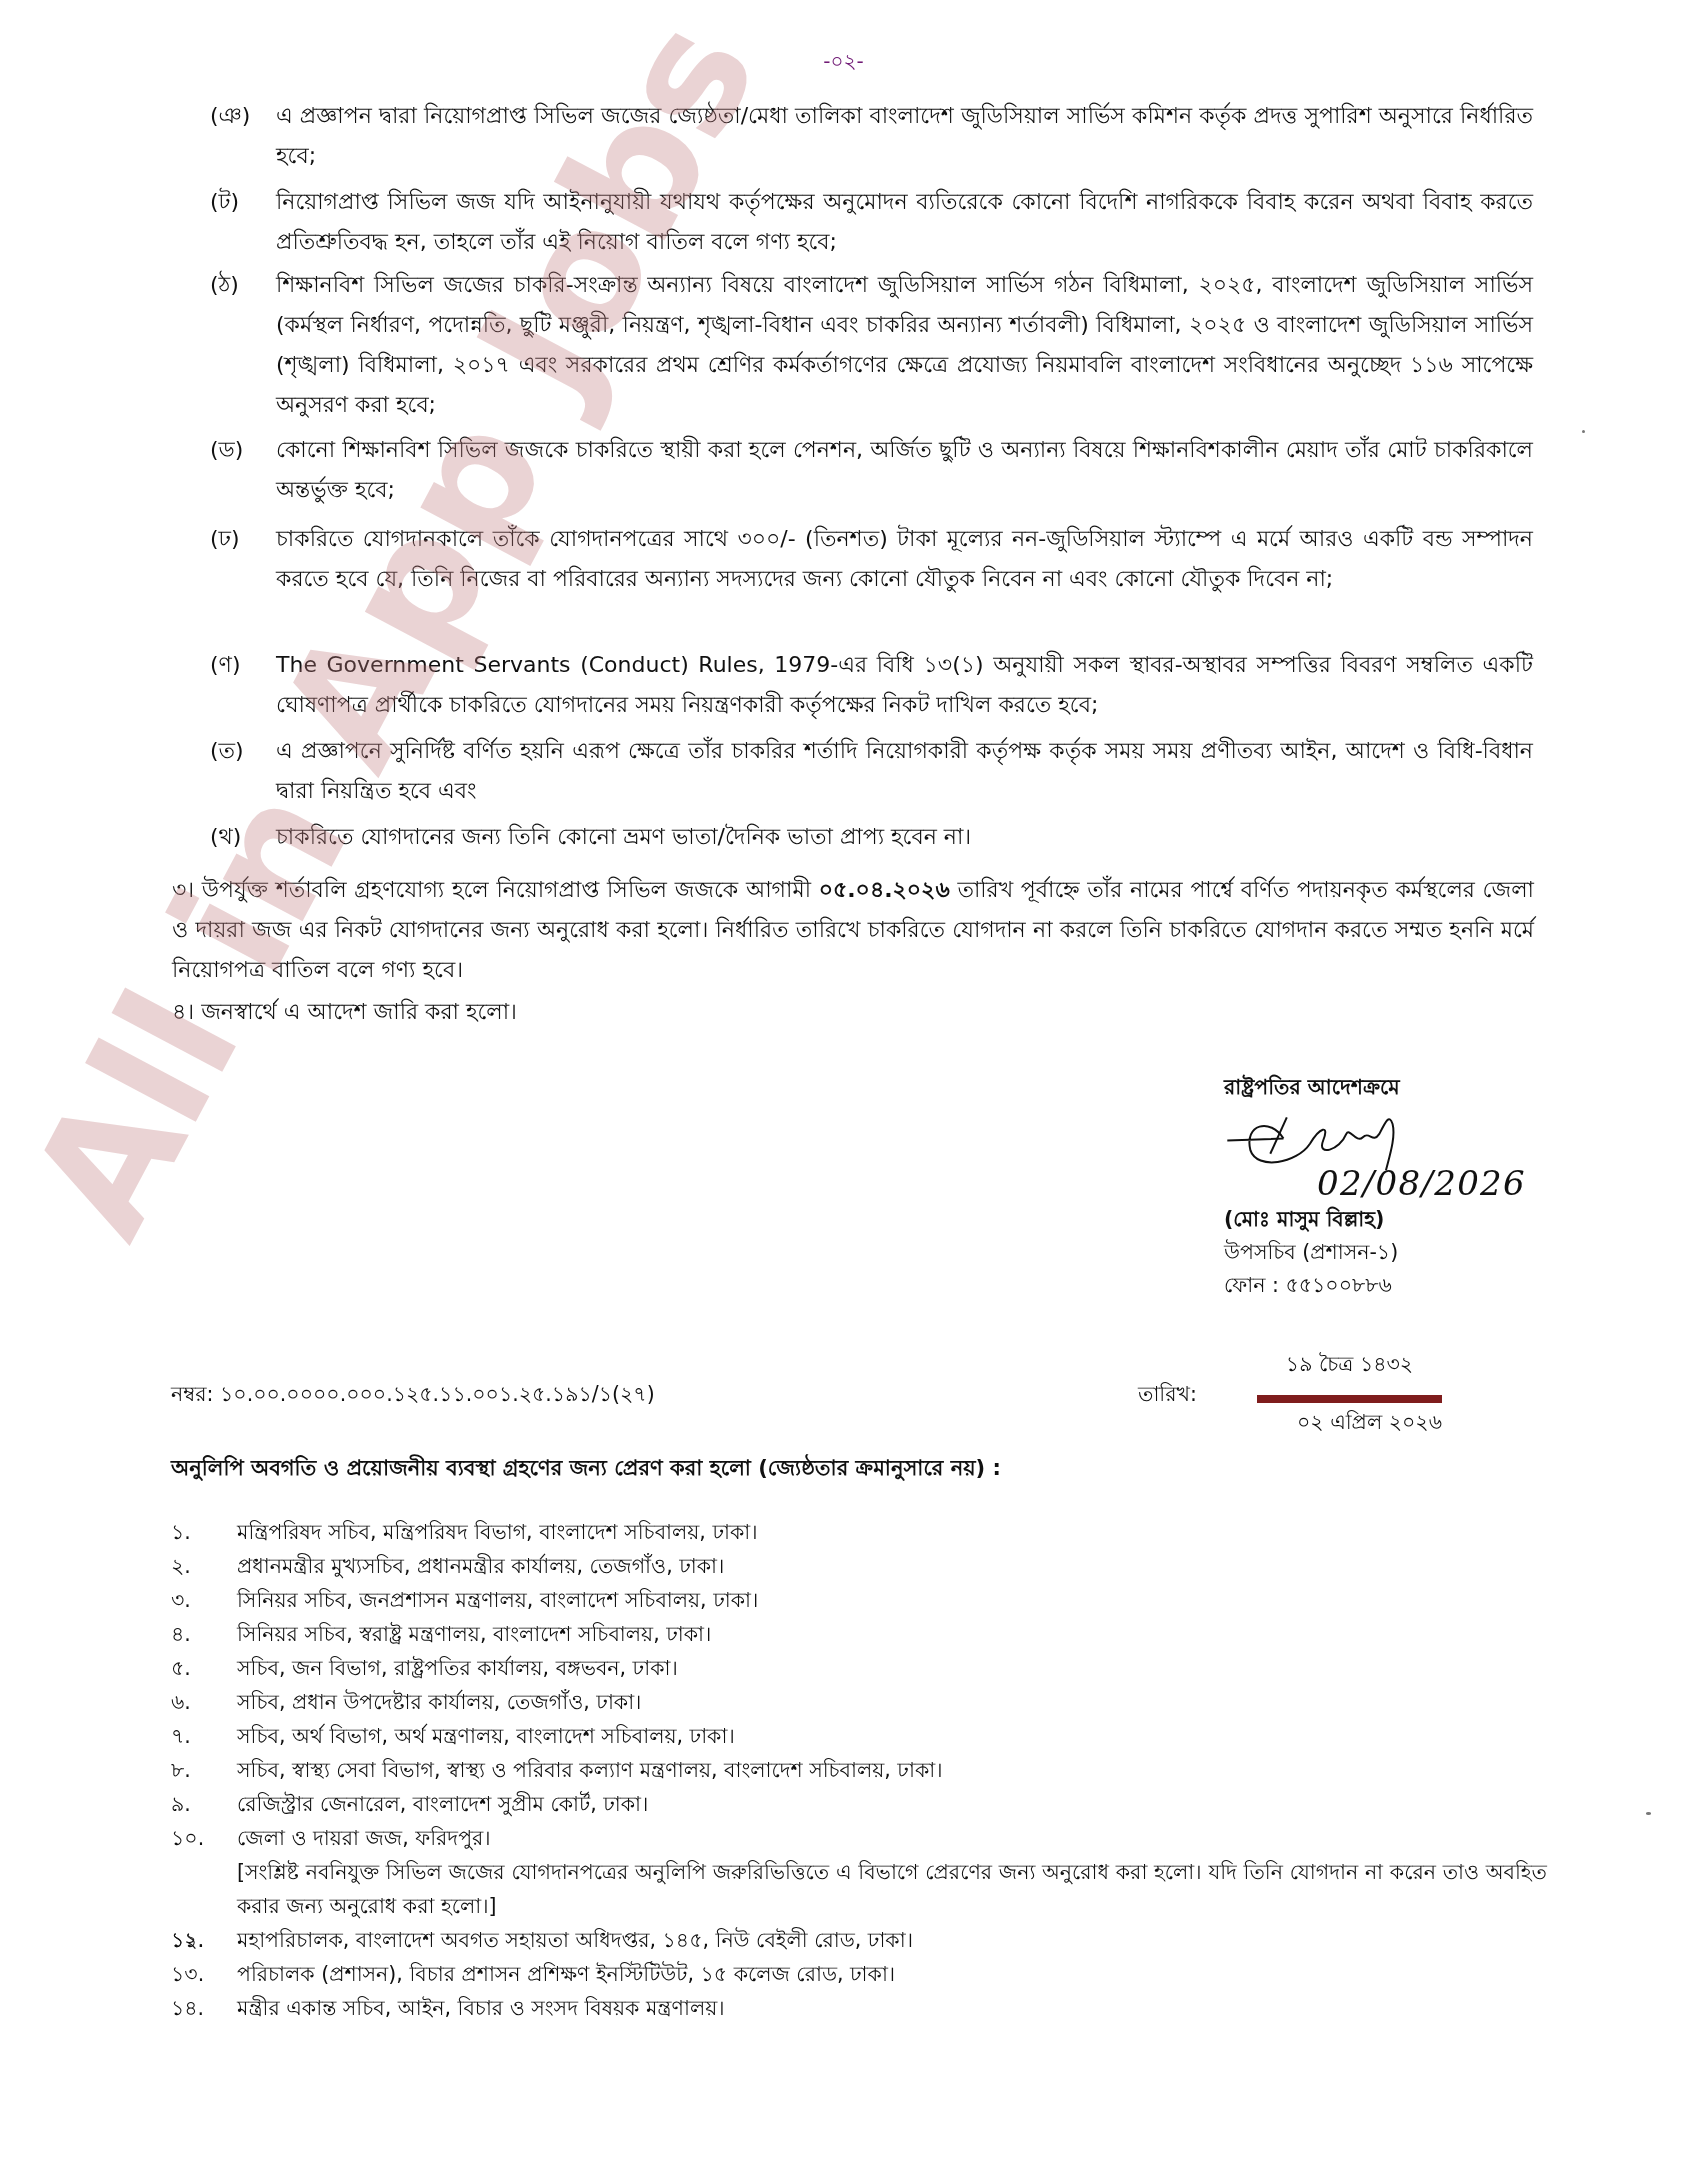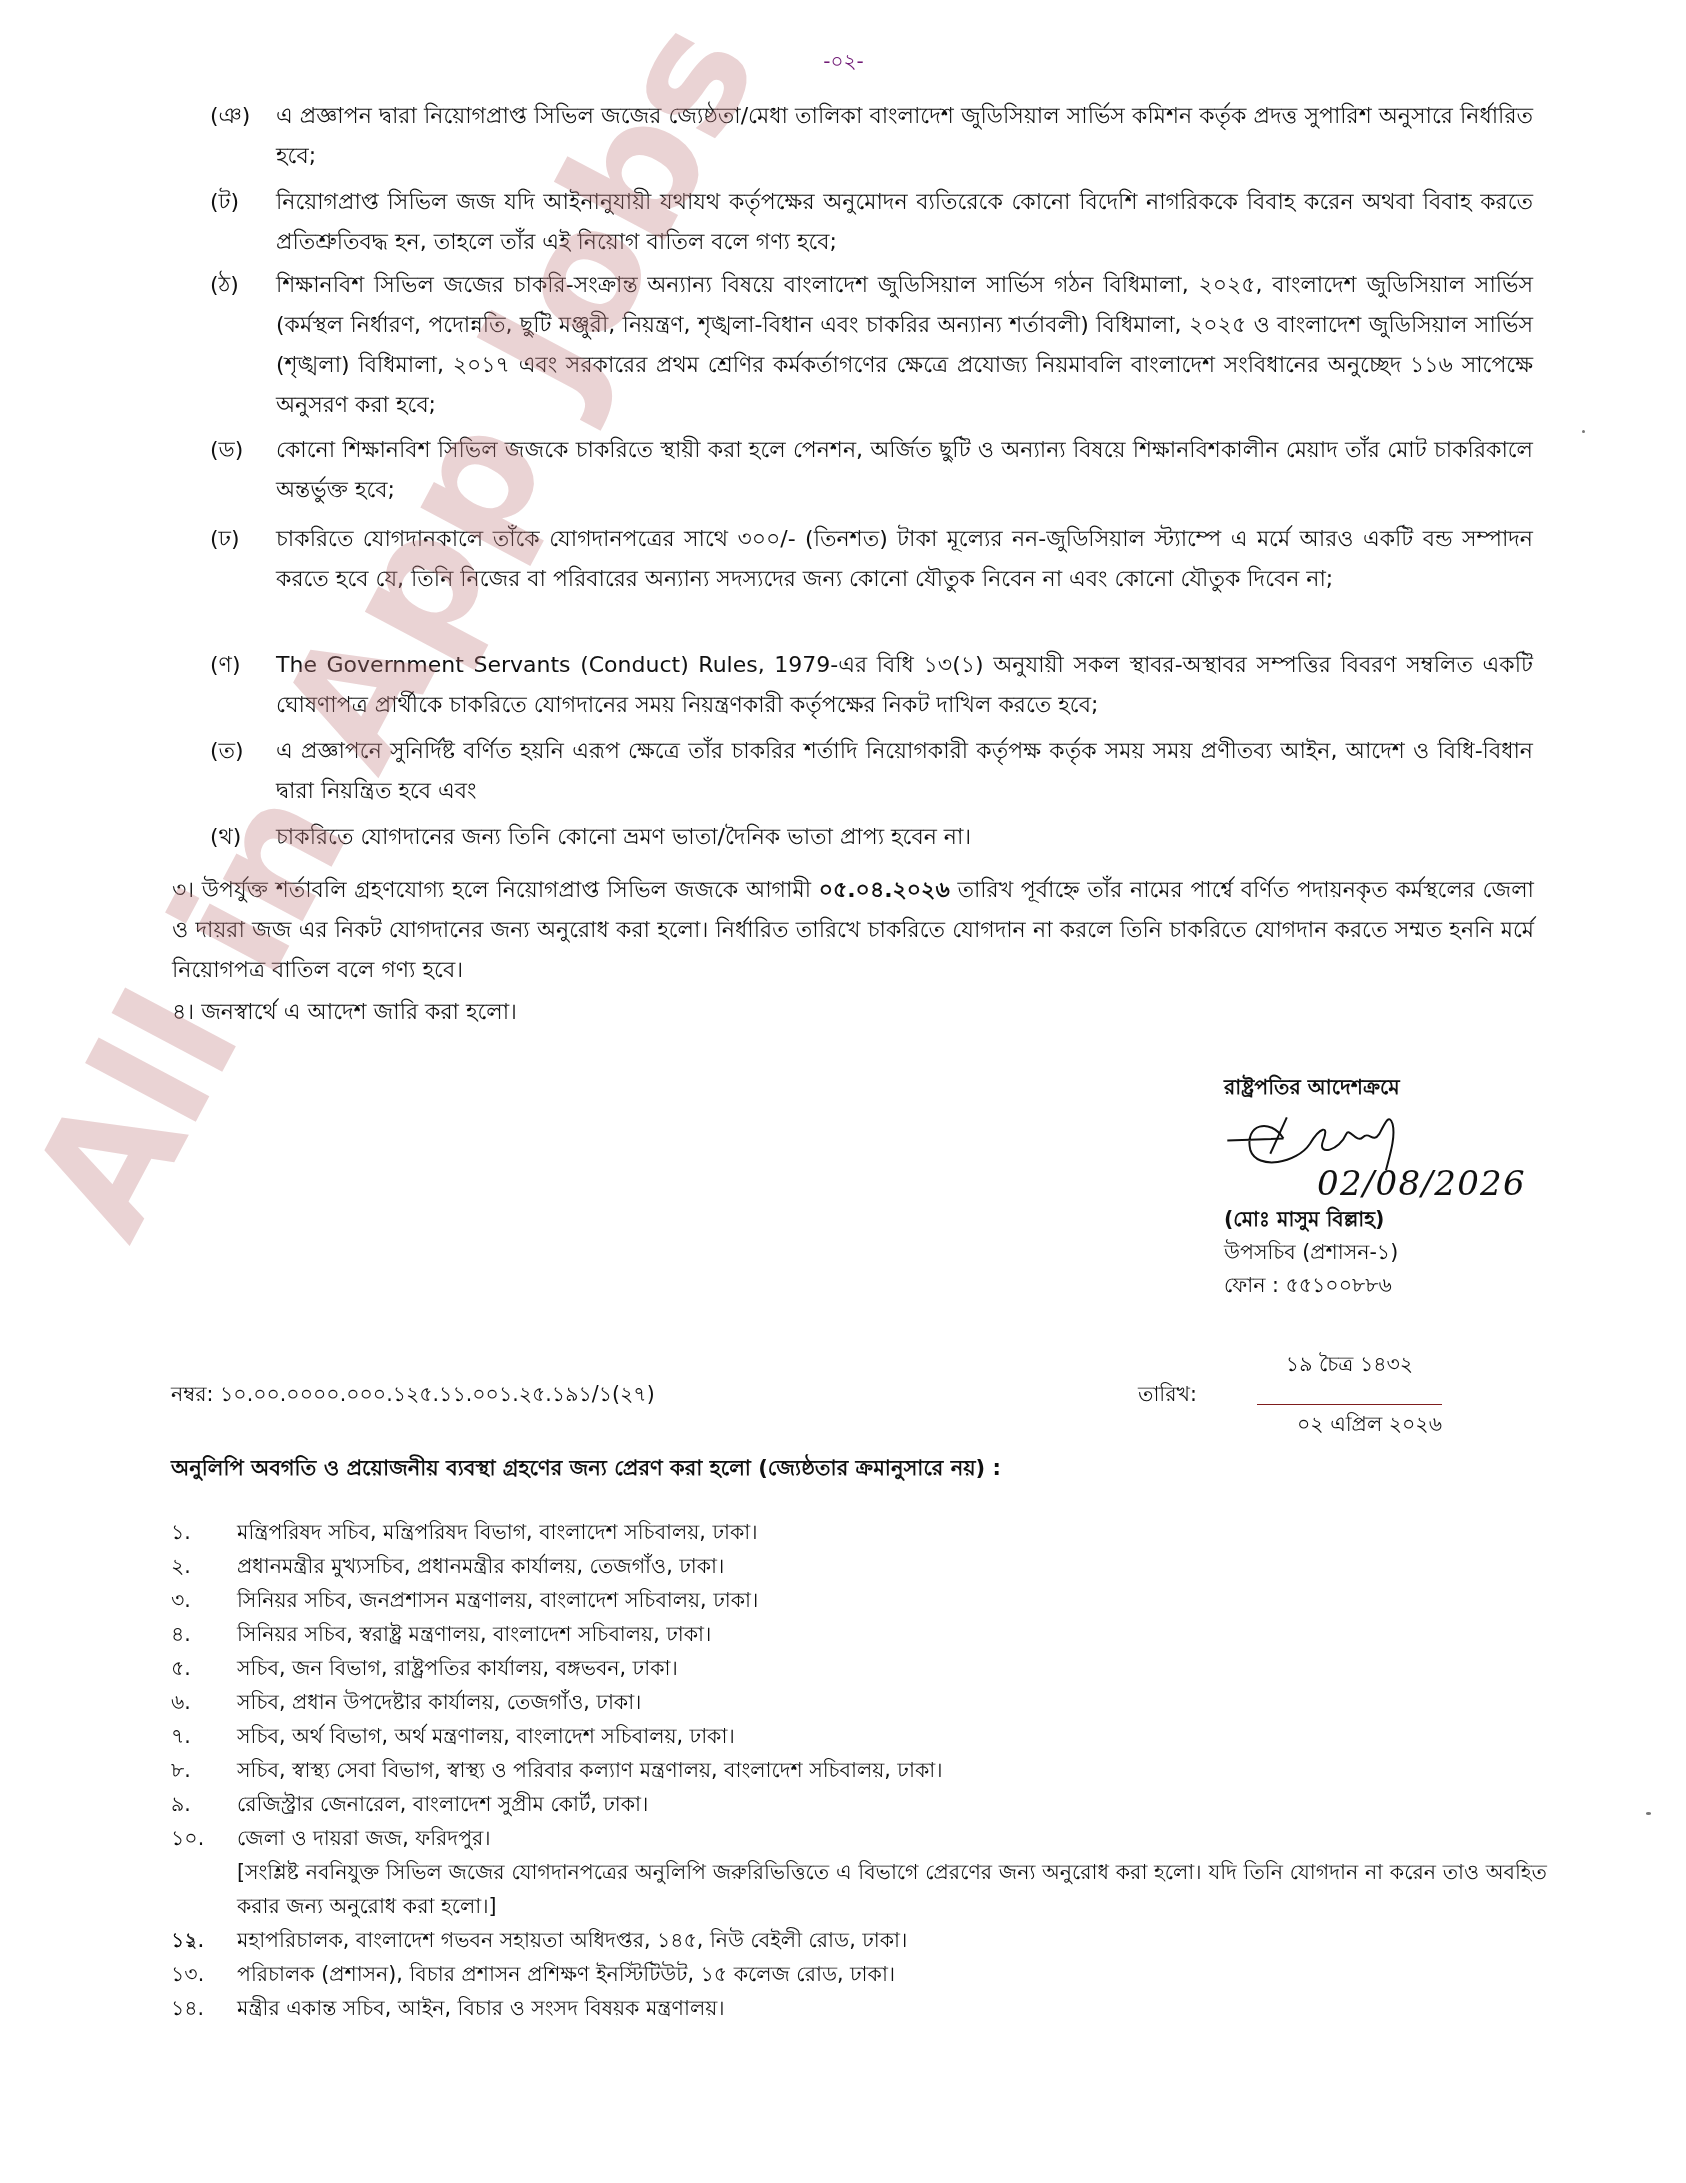--- a/index.html
+++ b/index.html
@@ -35,21 +35,21 @@
   }
   .ref-line {
     position: absolute; left: 171px; top: 1379px; font-size: 20.5px;
   }
   .date-label {
     position: absolute; left: 1138px; top: 1379px; font-size: 20.5px;
   }
   .date-frac {
     position: absolute; left: 1257px; top: 1349px; width: 185px; text-align: center; font-size: 20.5px;
   }
-  .date-frac .top { padding-bottom: 21px; border-bottom: 1px solid #7f1d1d; }
+  .date-frac .top { padding-bottom: 12px; border-bottom: 8px solid #7f1d1d; }
   .date-frac .bot { padding-top: 4px; text-align: right; }
   .cc-heading {
     position: absolute; left: 171px; top: 1452px; font-size: 21px; font-weight: bold;
   }
   .cc-list {
     position: absolute; left: 171px; top: 1515px; width: 1376px; font-size: 20.5px; line-height: 34px;
   }
   .cc-item { position: relative; padding-left: 66px; }
   .cc-item .num { position: absolute; left: 0; top: 0; }
   .cc-note { padding-left: 66px; text-align: justify; }
@@ -134,21 +134,21 @@
   <div class="cc-item"><span class="num">৩.</span><span>সিনিয়র সচিব, জনপ্রশাসন মন্ত্রণালয়, বাংলাদেশ সচিবালয়, ঢাকা।</span></div>
   <div class="cc-item"><span class="num">৪.</span><span>সিনিয়র সচিব, স্বরাষ্ট্র মন্ত্রণালয়, বাংলাদেশ সচিবালয়, ঢাকা।</span></div>
   <div class="cc-item"><span class="num">৫.</span><span>সচিব, জন বিভাগ, রাষ্ট্রপতির কার্যালয়, বঙ্গভবন, ঢাকা।</span></div>
   <div class="cc-item"><span class="num">৬.</span><span>সচিব, প্রধান উপদেষ্টার কার্যালয়, তেজগাঁও, ঢাকা।</span></div>
   <div class="cc-item"><span class="num">৭.</span><span>সচিব, অর্থ বিভাগ, অর্থ মন্ত্রণালয়, বাংলাদেশ সচিবালয়, ঢাকা।</span></div>
   <div class="cc-item"><span class="num">৮.</span><span>সচিব, স্বাস্থ্য সেবা বিভাগ, স্বাস্থ্য ও পরিবার কল্যাণ মন্ত্রণালয়, বাংলাদেশ সচিবালয়, ঢাকা।</span></div>
   <div class="cc-item"><span class="num">৯.</span><span>রেজিস্ট্রার জেনারেল, বাংলাদেশ সুপ্রীম কোর্ট, ঢাকা।</span></div>
   <div class="cc-item"><span class="num">১০.</span><span>জেলা ও দায়রা জজ, ফরিদপুর।</span></div>
   <div class="cc-note">[সংশ্লিষ্ট নবনিযুক্ত সিভিল জজের যোগদানপত্রের অনুলিপি জরুরিভিত্তিতে এ বিভাগে প্রেরণের জন্য অনুরোধ করা হলো। যদি তিনি যোগদান না করেন তাও অবহিত করার জন্য অনুরোধ করা হলো।]</div>
   <div class="cc-item"><span class="num">১১.</span></div>
-  <div class="cc-item"><span class="num">১২.</span><span>মহাপরিচালক, বাংলাদেশ গভবন সহায়তা অধিদপ্তর, ১৪৫, নিউ বেইলী রোড, ঢাকা।</span></div>
+  <div class="cc-item"><span class="num">১২.</span><span>মহাপরিচালক, বাংলাদেশ অবগত সহায়তা অধিদপ্তর, ১৪৫, নিউ বেইলী রোড, ঢাকা।</span></div>
   <div class="cc-item"><span class="num">১৩.</span><span>পরিচালক (প্রশাসন), বিচার প্রশাসন প্রশিক্ষণ ইনস্টিটিউট, ১৫ কলেজ রোড, ঢাকা।</span></div>
   <div class="cc-item"><span class="num">১৪.</span><span>মন্ত্রীর একান্ত সচিব, আইন, বিচার ও সংসদ বিষয়ক মন্ত্রণালয়।</span></div>
 </div>
 
 <div class="speck" style="left:1582px; top:430px; width:3.3px; height:3.3px;"></div>
 <div class="speck" style="left:1646px; top:1812px; width:5.3px; height:2.6px;"></div>
 
 <div class="watermark">All in App Jobs Exam Alert</div>
 
 

